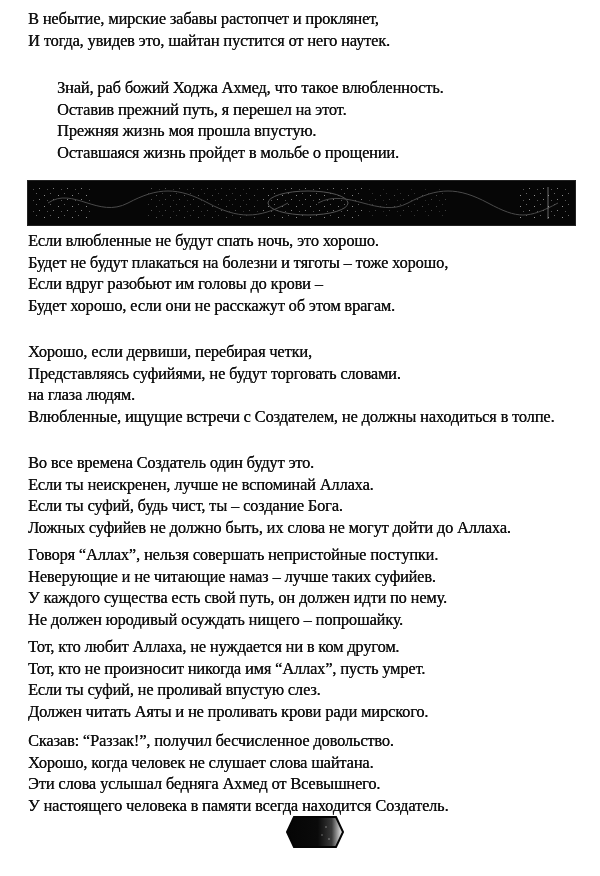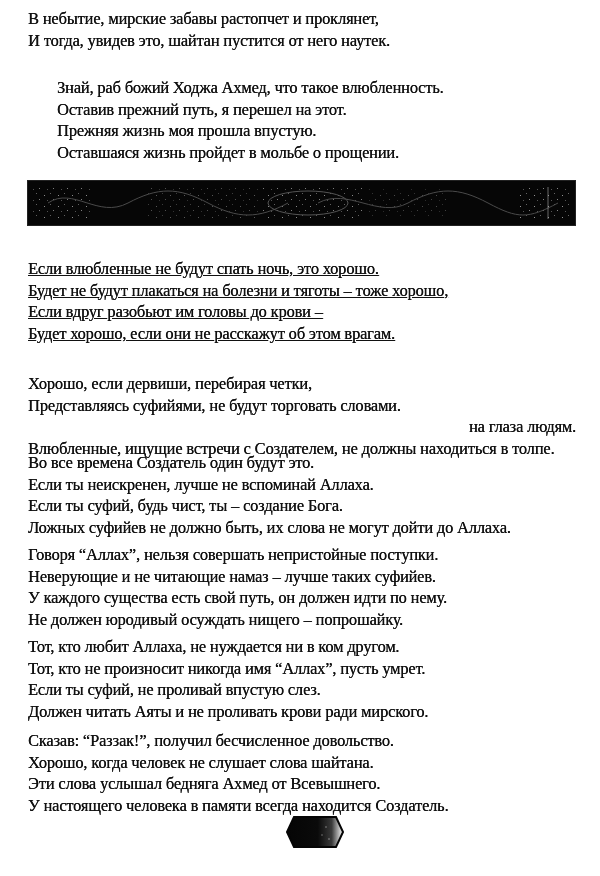--- a/index.html
+++ b/index.html
@@ -28,21 +28,20 @@
     .line {
       display: block;
       font-size: 16.4px;
       line-height: 21.6px;
       white-space: nowrap;
       letter-spacing: -0.15px;
       font-weight: 500;
       text-shadow: 0.25px 0 0 #111;
     }
     .line.right {
-      text-align: right;
       padding-right: 0;
     }
     .banner {
       position: absolute;
       left: 28px;
       top: 181px;
       width: 547px;
       height: 44px;
       background: #060606;
       overflow: hidden;
@@ -93,28 +92,28 @@
       <rect x="235" y="6" width="100" height="32" fill="url(#speckle)" opacity="0.9"></rect>
       <rect x="340" y="8" width="80" height="28" fill="url(#speckle)" opacity="0.45"></rect>
       <rect x="490" y="4" width="53" height="36" fill="url(#speckle)" opacity="0.95"></rect>
       <path d="M20 22 C 45 5, 70 38, 100 22 S 150 6, 180 22 S 230 38, 260 22" stroke="#4a4a4a" stroke-width="1" fill="none"></path>
       <path d="M290 22 C 320 6, 350 38, 380 22 S 430 6, 460 22 S 500 38, 530 22" stroke="#4a4a4a" stroke-width="1" fill="none"></path>
       <ellipse cx="280" cy="22" rx="40" ry="12" fill="none" stroke="#555" stroke-width="1"></ellipse>
       <line x1="520" y1="6" x2="520" y2="38" stroke="#aaa" stroke-width="1" opacity="0.6"></line>
     </svg>
   </div>
 
-  <div class="stanza" style="top:258px;text-decoration:underline;">
+  <div class="stanza" style="top:230px;">
     <span class="line">Если влюбленные не будут спать ночь, это хорошо.</span>
     <span class="line">Будет не будут плакаться на болезни и тяготы – тоже хорошо,</span>
     <span class="line">Если вдруг разобьют им головы до крови –</span>
     <span class="line">Будет хорошо, если они не расскажут об этом врагам.</span>
   </div>
 
-  <div class="stanza" style="top:341px;margin-top:32px;">
+  <div class="stanza" style="top:341px;">
     <span class="line">Хорошо, если дервиши, перебирая четки,</span>
     <span class="line">Представляясь суфийями, не будут торговать словами.</span>
     <span class="line right">на глаза людям.</span>
     <span class="line">Влюбленные, ищущие встречи с Создателем, не должны находиться в толпе.</span>
   </div>
 
   <div class="stanza" style="top:452px;">
     <span class="line">Во все времена Создатель один будут это.</span>
     <span class="line">Если ты неискренен, лучше не вспоминай Аллаха.</span>
     <span class="line">Если ты суфий, будь чист, ты – создание Бога.</span>

